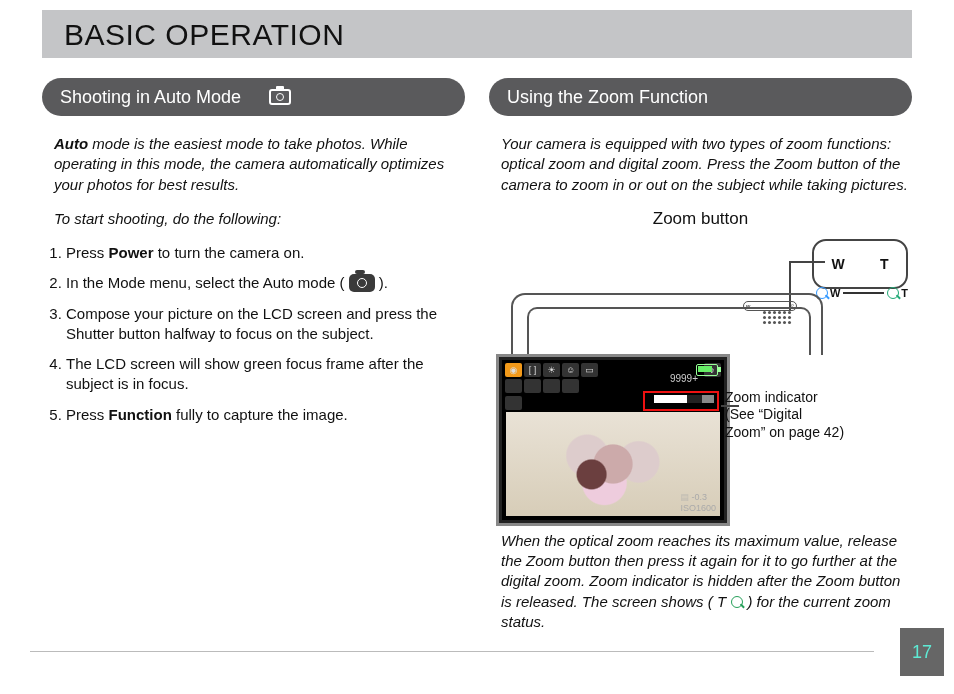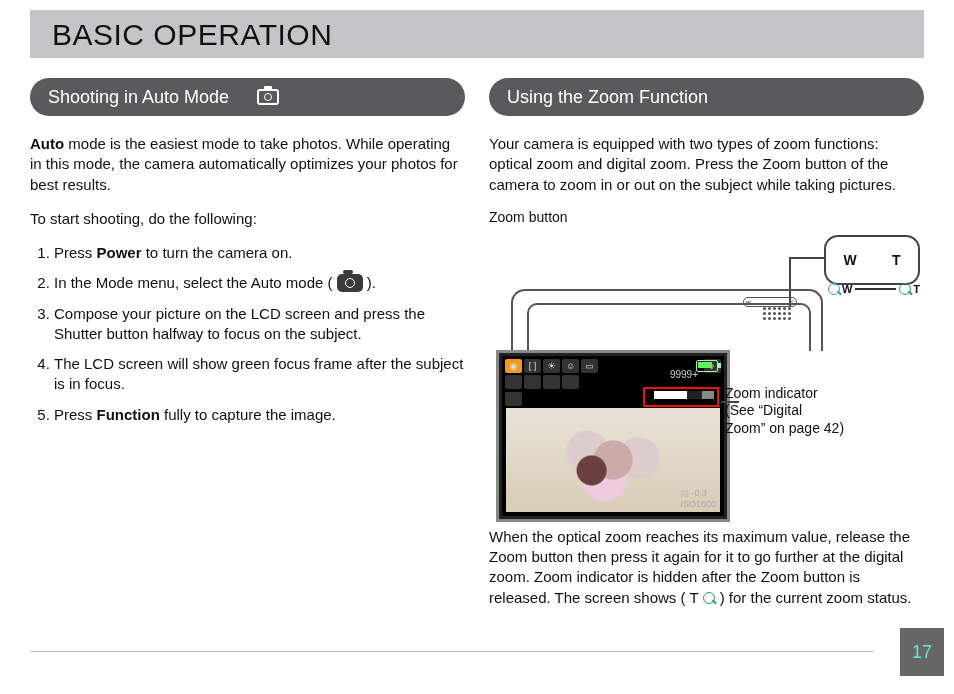--- a/index.html
+++ b/index.html
@@ -7,21 +7,21 @@
     padding: 0;
     width: 954px;
     height: 694px;
     background: #fff;
     font-family: "Segoe UI", "Helvetica Neue", Arial, sans-serif;
     color: #111;
     position: relative;
     overflow: hidden;
   }
   .page {
-    padding: 0 30px;
+    padding: 0 42px;
     box-sizing: border-box;
   }
   .header-bar {
     background: #c4c5c7;
     margin: 10px 0 0 0;
     padding: 8px 22px 6px 22px;
   }
   .header-bar h1 {
     margin: 0;
     font-weight: 400;
@@ -69,21 +69,21 @@
     top: 2px; left: 5px;
     width: 8px; height: 8px;
     border: 1.5px solid #fff;
     border-radius: 50%;
     box-sizing: border-box;
   }
   .body-text {
     font-size: 15px;
     line-height: 1.35;
   }
-  .body-text p { margin: 0 0 14px 0; }
+  .body-text p { margin: 0 0 14px 12px; font-style: italic; }
   .body-text ol {
     padding-left: 20px;
     margin: 0;
   }
   .body-text li { margin: 0 0 10px 4px; }
   .inline-camera {
     display: inline-block;
     width: 26px; height: 18px;
     background: #3a3a3a;
     border-radius: 5px;
@@ -96,21 +96,21 @@
     width:10px; height:4px; background:#3a3a3a; border-radius:2px;
   }
   .inline-camera::after {
     content:"";
     position:absolute; top:4px; left:8px;
     width:10px; height:10px;
     border:1.5px solid #fff; border-radius:50%;
     box-sizing:border-box;
   }
   
-  .zoom-label { font-size: 14px; margin-bottom: 2px;}
+  .zoom-label { text-align: center; font-size: 17px; margin-bottom: 2px;}
   .diagram {
     position: relative;
     height: 290px;
     margin-bottom: 10px;
   }
   
   .detail {
     position: absolute;
     right: 4px; top: 8px;
     width: 92px; height: 46px;

